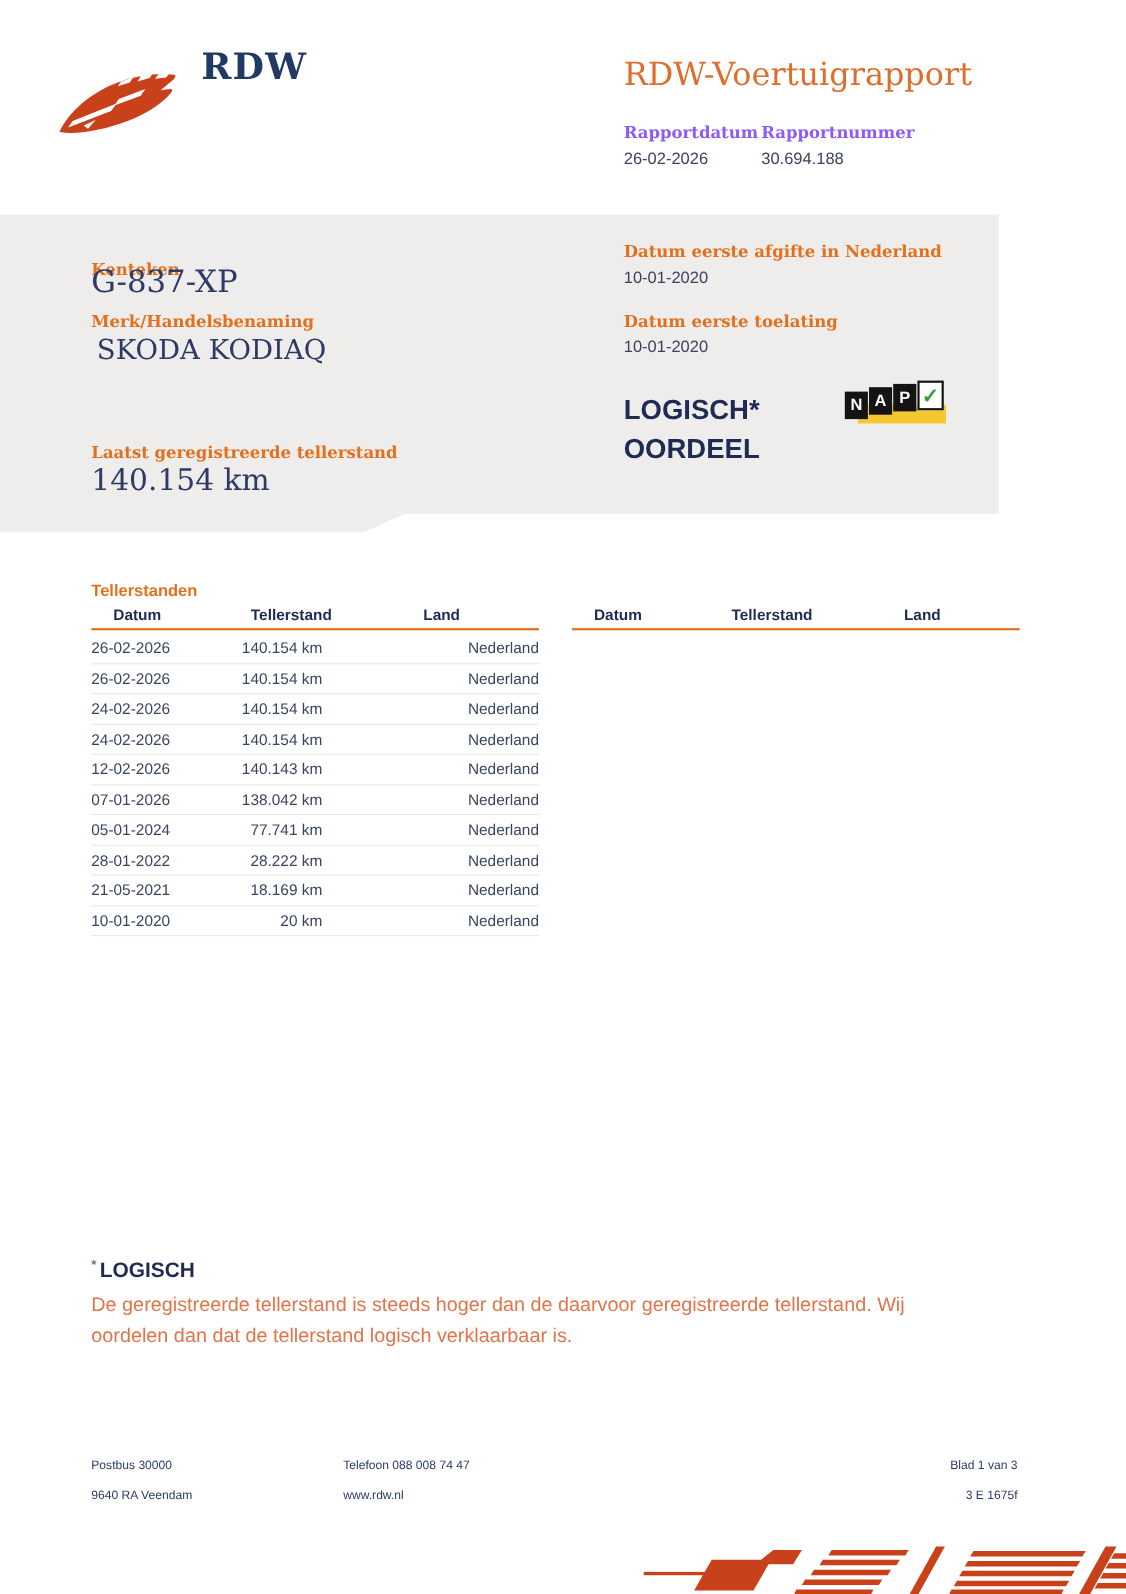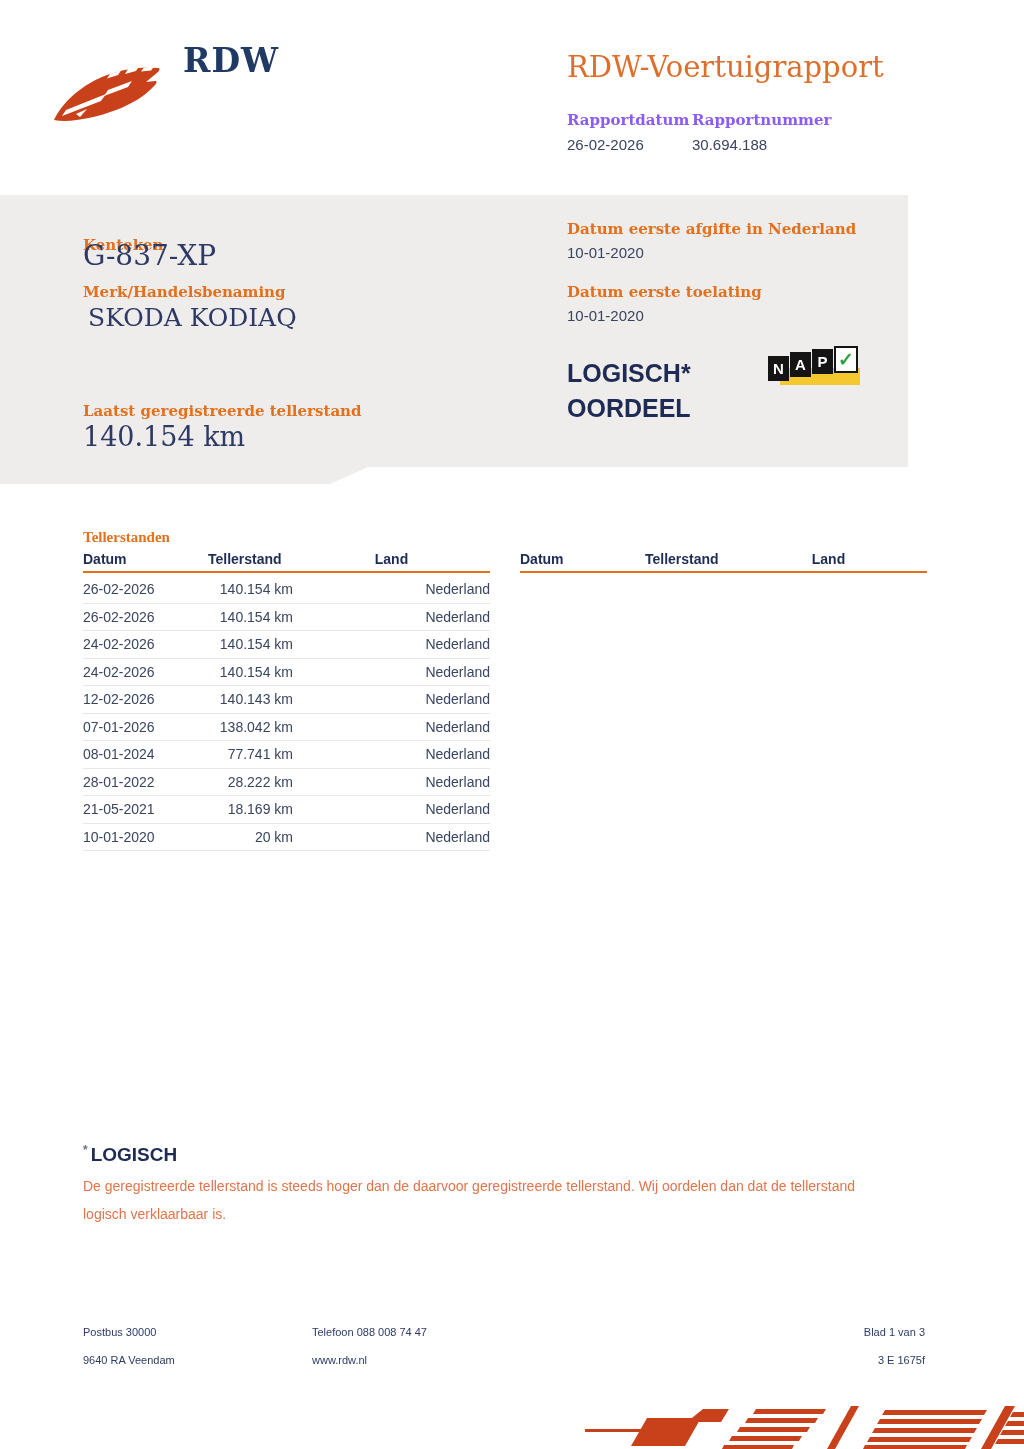--- a/index.html
+++ b/index.html
@@ -72,27 +72,27 @@
   .nap-check {
     position: absolute; left: 66px; top: 0; width: 24px; height: 27px;
     background: #ffffff; border: 2px solid #141414;
     color: #2ca23c; font-weight: 700; font-size: 19px;
     display: flex; align-items: center; justify-content: center;
   }
 
   
   .section-title {
     position: absolute; left: 83px; top: 529px;
-    font-family: Liberation Serif, serif; font-weight: 700;
+    font-family: Liberation Sans, sans-serif; font-weight: 700;
     font-size: 15px; color: #e2711d;
   }
   .thead { position: absolute; top: 551px; width: 407px; display: flex; font-weight: 700; font-size: 14px; color: #1d2b55; }
   .thead.left-table { left: 83px; }
   .thead.right-table { left: 520px; }
-  .th-datum { width: 125px; }
+  .th-datum { width: 125px; margin-left: 20px; }
   .th-teller { width: 85px; }
   .th-land { flex: 1; text-align: center; }
   .thead-rule { position: absolute; top: 571px; width: 407px; height: 2px; background: #e2711d; }
   .thead-rule.left-table { left: 83px; }
   .thead-rule.right-table { left: 520px; }
   .tbody { position: absolute; left: 83px; top: 576px; width: 407px; }
   .trow {
     display: flex; align-items: center; height: 27.5px;
     border-bottom: 1px solid #e9e7e7;
     font-size: 14px; color: #39445f;
@@ -102,21 +102,21 @@
   .td-land { flex: 1; text-align: right; }
 
   
   .footnote-title {
     position: absolute; left: 83px; top: 1143px;
     font-weight: 700; font-size: 19px; color: #1d2b55;
   }
   .footnote-title .star { font-size: 12px; color: #6b7286; vertical-align: 7px; margin-right: 3px; font-weight: 700; }
   .footnote-text {
     position: absolute; left: 83px; top: 1172px; width: 792px;
-    font-size: 14px; line-height: 28px; color: #e1744b;
+    font-size: 18px; line-height: 28px; color: #e1744b;
   }
 
   
   .foot { position: absolute; font-size: 11px; color: #2d3a66; }
   .foot.r { width: 200px; left: 725px; text-align: right; }
 
   
   .bottom-art { position: absolute; left: 585px; top: 1402px; width: 439px; height: 47px; }
 </style>
 </head>
@@ -212,21 +212,21 @@
       <span class="td-datum">12-02-2026</span>
       <span class="td-teller">140.143 km</span>
       <span class="td-land">Nederland</span>
     </div>
     <div class="trow">
       <span class="td-datum">07-01-2026</span>
       <span class="td-teller">138.042 km</span>
       <span class="td-land">Nederland</span>
     </div>
     <div class="trow">
-      <span class="td-datum">08-01-2024</span>
+      <span class="td-datum">05-01-2024</span>
       <span class="td-teller">77.741 km</span>
       <span class="td-land">Nederland</span>
     </div>
     <div class="trow">
       <span class="td-datum">28-01-2022</span>
       <span class="td-teller">28.222 km</span>
       <span class="td-land">Nederland</span>
     </div>
     <div class="trow">
       <span class="td-datum">21-05-2021</span>

